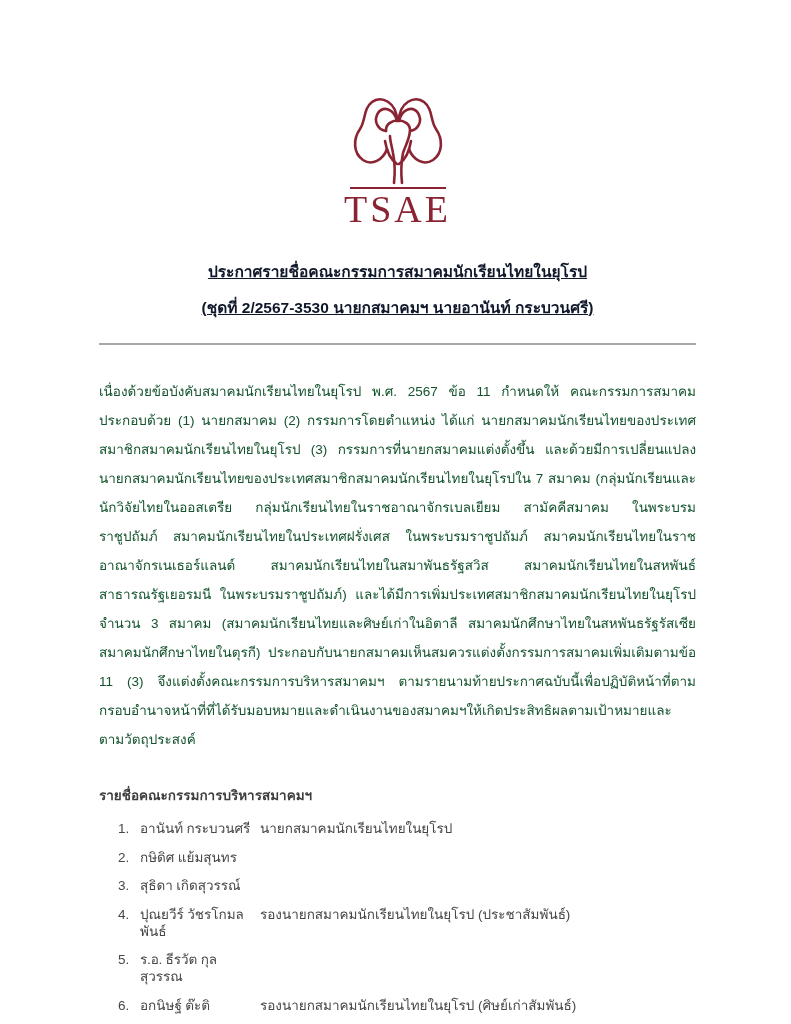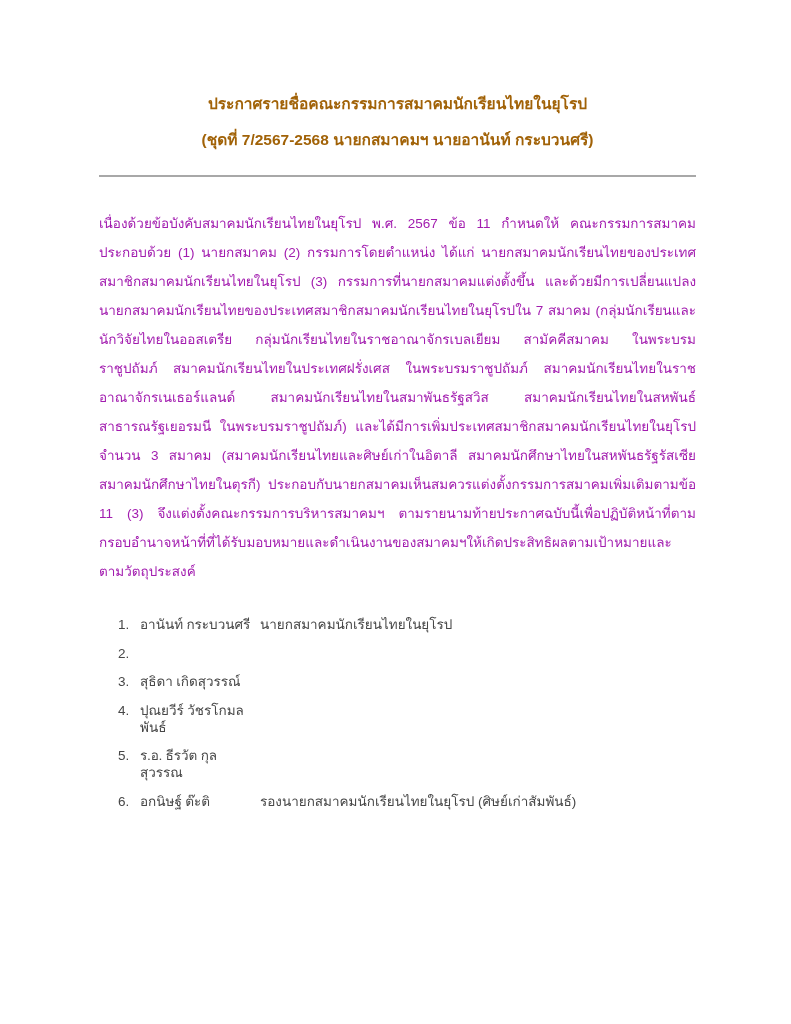--- a/index.html
+++ b/index.html
@@ -40,38 +40,39 @@
     letter-spacing: 3px;
     color: #8a2433;
     font-weight: 500;
   }
   
   .doc-title {
     margin-top: 26px;
     text-align: center;
     font-weight: bold;
     font-size: 15.5px;
-    color: #a16207;
+    color: #0f172a;
     line-height: 36px;
+    text-decoration: underline;
   }
   
   .divider {
     margin-top: 17px;
     height: 2px;
     background: #a8a8a8;
     border: none;
     width: 100%;
   }
   
   .body-paragraph {
     margin-top: 32px;
     font-size: 13.5px;
     line-height: 29px;
     text-align: justify;
-    color: #a21caf;
+    color: #14532d;
     word-break: normal;
   }
   
   .section { margin-top: 30px; }
   .section-header {
     font-weight: bold;
     font-size: 13.5px;
     color: #3d3d3d;
     margin-bottom: 14px;
   }
@@ -85,47 +86,75 @@
   }
   .member-no { padding-left: 19px; }
   .member-name { padding-right: 6px; font-family: Liberation Serif, serif; }
   .member-role { padding-right: 2px; }
 </style>
 </head>
 <body>
 
 <div class="page">
 
+  <div class="logo-wrap">
+    <div class="logo-elephant">
+      <svg width="124" height="92" viewBox="0 0 124 92" fill="none" xmlns="http://www.w3.org/2000/svg">
+        <g stroke="#8a2433" stroke-width="2.6" fill="none" stroke-linecap="round" stroke-linejoin="round">
+
+          <path d="M61 28 C61 9 45 2 36 9 C27 16 30 27 24 36 C17 46 17 60 27 67 C36 73 47 67 51 56"></path>
+
+          <path d="M61 28 C58 15 47 13 42 20 C37 28 42 37 50 38"></path>
+
+          <path d="M63 28 C63 9 79 2 88 9 C97 16 94 27 100 36 C107 46 107 60 97 67 C88 73 77 67 73 56"></path>
+
+          <path d="M63 28 C66 15 77 13 82 20 C87 28 82 37 74 38"></path>
+
+          <path d="M50 38 C49 24 75 24 74 38 C73 48 69 53 67 60 C65 70 65 81 66 90"></path>
+          <path d="M58 90 C59 81 59 70 57 60 C56 54 54 48 54 43"></path>
+
+          <path d="M49 48 C51 60 55 67 61 71"></path>
+
+          <path d="M75 48 C73 60 69 67 63 71"></path>
+        </g>
+      </svg>
+    </div>
+    <div class="logo-rule"></div>
+    <div class="logo-text">TSAE</div>
+  </div>
 
   <div class="doc-title">
     <div>ประกาศรายชื่อคณะกรรมการสมาคมนักเรียนไทยในยุโรป</div>
-    <div>(ชุดที่ 7/2567-2568 นายกสมาคมฯ นายอานันท์ กระบวนศรี)</div>
+    <div>(ชุดที่ 2/2567-3530 นายกสมาคมฯ นายอานันท์ กระบวนศรี)</div>
   </div>
 
   <div class="divider"></div>
 
   <p class="body-paragraph">เนื่องด้วยข้อบังคับสมาคมนักเรียนไทยในยุโรป พ.ศ. 2567 ข้อ 11 กำหนดให้ คณะกรรมการสมาคม ประกอบด้วย (1) นายกสมาคม (2) กรรมการโดยตำแหน่ง ได้แก่ นายกสมาคมนักเรียนไทยของประเทศสมาชิกสมาคมนักเรียนไทยในยุโรป (3) กรรมการที่นายกสมาคมแต่งตั้งขึ้น และด้วยมีการเปลี่ยนแปลงนายกสมาคมนักเรียนไทยของประเทศสมาชิกสมาคมนักเรียนไทยในยุโรปใน 7 สมาคม (กลุ่มนักเรียนและนักวิจัยไทยในออสเตรีย กลุ่มนักเรียนไทยในราชอาณาจักรเบลเยียม สามัคคีสมาคม ในพระบรมราชูปถัมภ์ สมาคมนักเรียนไทยในประเทศฝรั่งเศส ในพระบรมราชูปถัมภ์ สมาคมนักเรียนไทยในราชอาณาจักรเนเธอร์แลนด์ สมาคมนักเรียนไทยในสมาพันธรัฐสวิส สมาคมนักเรียนไทยในสหพันธ์สาธารณรัฐเยอรมนี ในพระบรมราชูปถัมภ์) และได้มีการเพิ่มประเทศสมาชิกสมาคมนักเรียนไทยในยุโรปจำนวน 3 สมาคม (สมาคมนักเรียนไทยและศิษย์เก่าในอิตาลี สมาคมนักศึกษาไทยในสหพันธรัฐรัสเซีย สมาคมนักศึกษาไทยในตุรกี) ประกอบกับนายกสมาคมเห็นสมควรแต่งตั้งกรรมการสมาคมเพิ่มเติมตามข้อ 11 (3) จึงแต่งตั้งคณะกรรมการบริหารสมาคมฯ ตามรายนามท้ายประกาศฉบับนี้เพื่อปฏิบัติหน้าที่ตามกรอบอำนาจหน้าที่ที่ได้รับมอบหมายและดำเนินงานของสมาคมฯให้เกิดประสิทธิผลตามเป้าหมายและตามวัตถุประสงค์</p>
 
   <div class="section">
+    <div class="section-header">รายชื่อคณะกรรมการบริหารสมาคมฯ</div>
     <div class="members">
         <div class="member-row">
           <span class="member-no">1.</span>
           <span class="member-name">อานันท์ กระบวนศรี</span>
           <span class="member-role">นายกสมาคมนักเรียนไทยในยุโรป</span>
         </div>
         <div class="member-row">
           <span class="member-no">2.</span>
+          <span class="member-name">กษิดิศ แย้มสุนทร</span>
         </div>
         <div class="member-row">
           <span class="member-no">3.</span>
           <span class="member-name">สุธิดา เกิดสุวรรณ์</span>
         </div>
         <div class="member-row">
           <span class="member-no">4.</span>
           <span class="member-name">ปุณยวีร์ วัชรโกมลพันธ์</span>
+          <span class="member-role">รองนายกสมาคมนักเรียนไทยในยุโรป (ประชาสัมพันธ์)</span>
         </div>
         <div class="member-row">
           <span class="member-no">5.</span>
           <span class="member-name">ร.อ. ธีรวัต กุลสุวรรณ</span>
         </div>
         <div class="member-row">
           <span class="member-no">6.</span>
           <span class="member-name">อกนิษฐ์ ต๊ะติ</span>
           <span class="member-role">รองนายกสมาคมนักเรียนไทยในยุโรป (ศิษย์เก่าสัมพันธ์)</span>
         </div>

